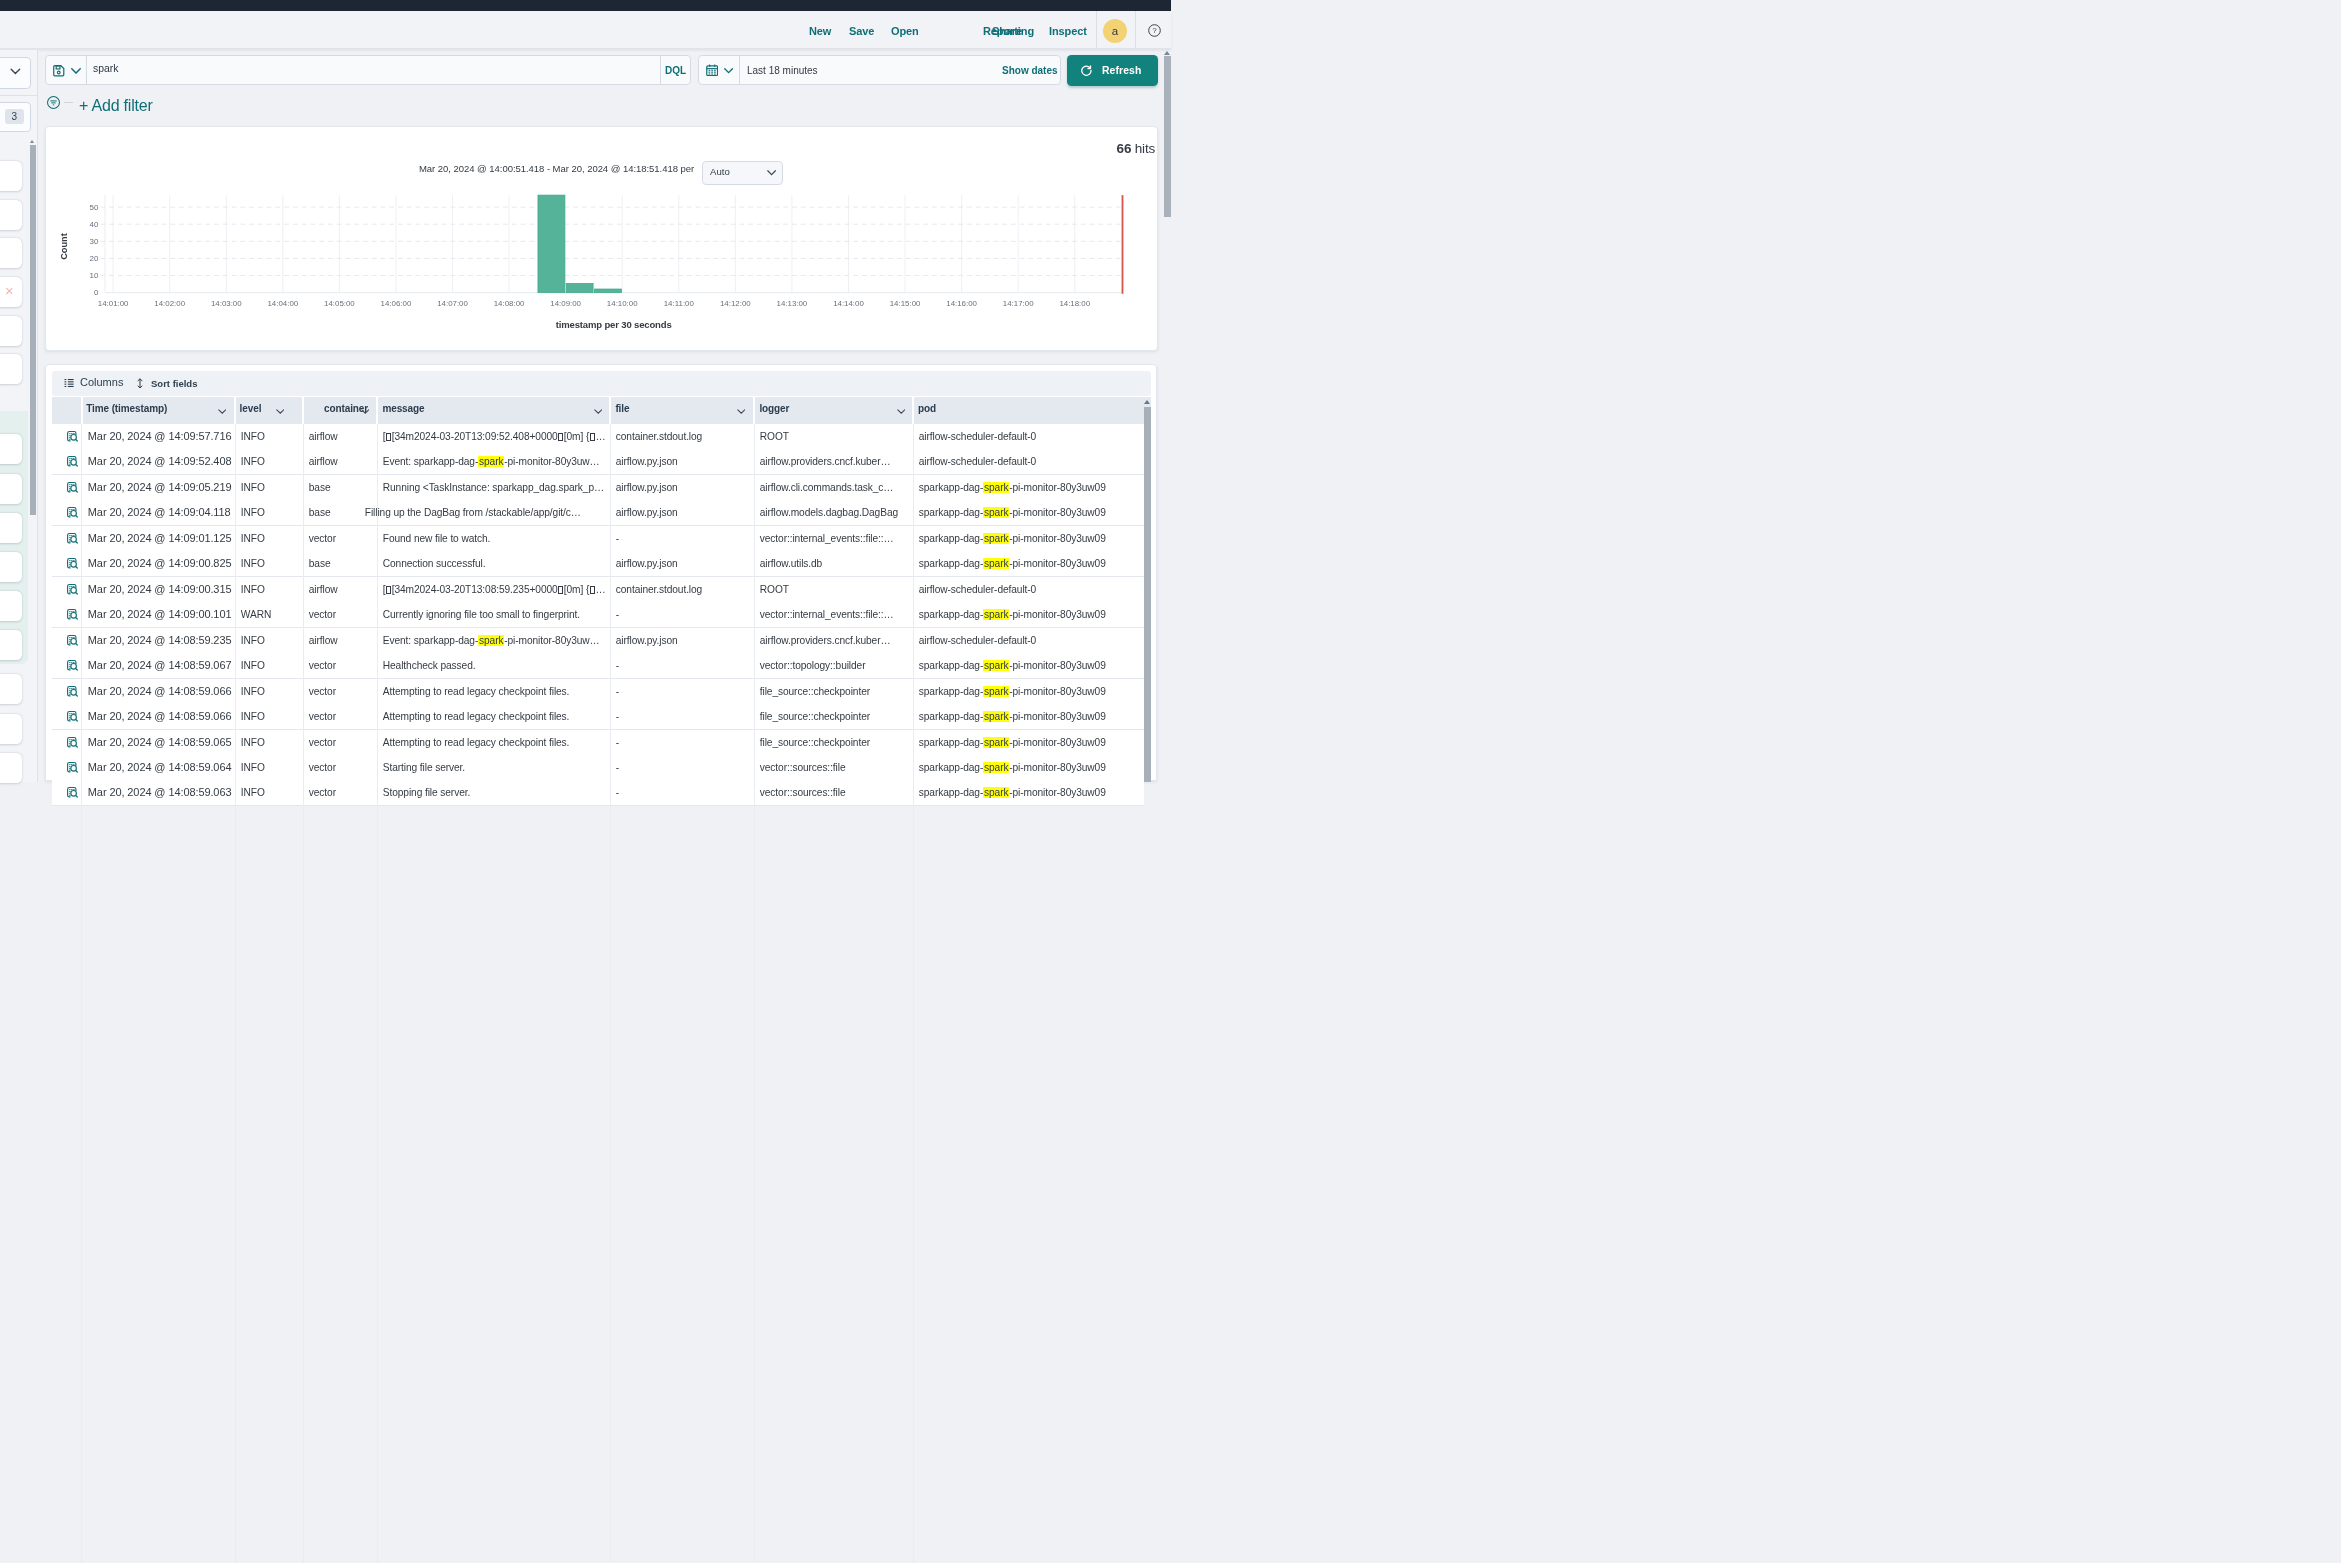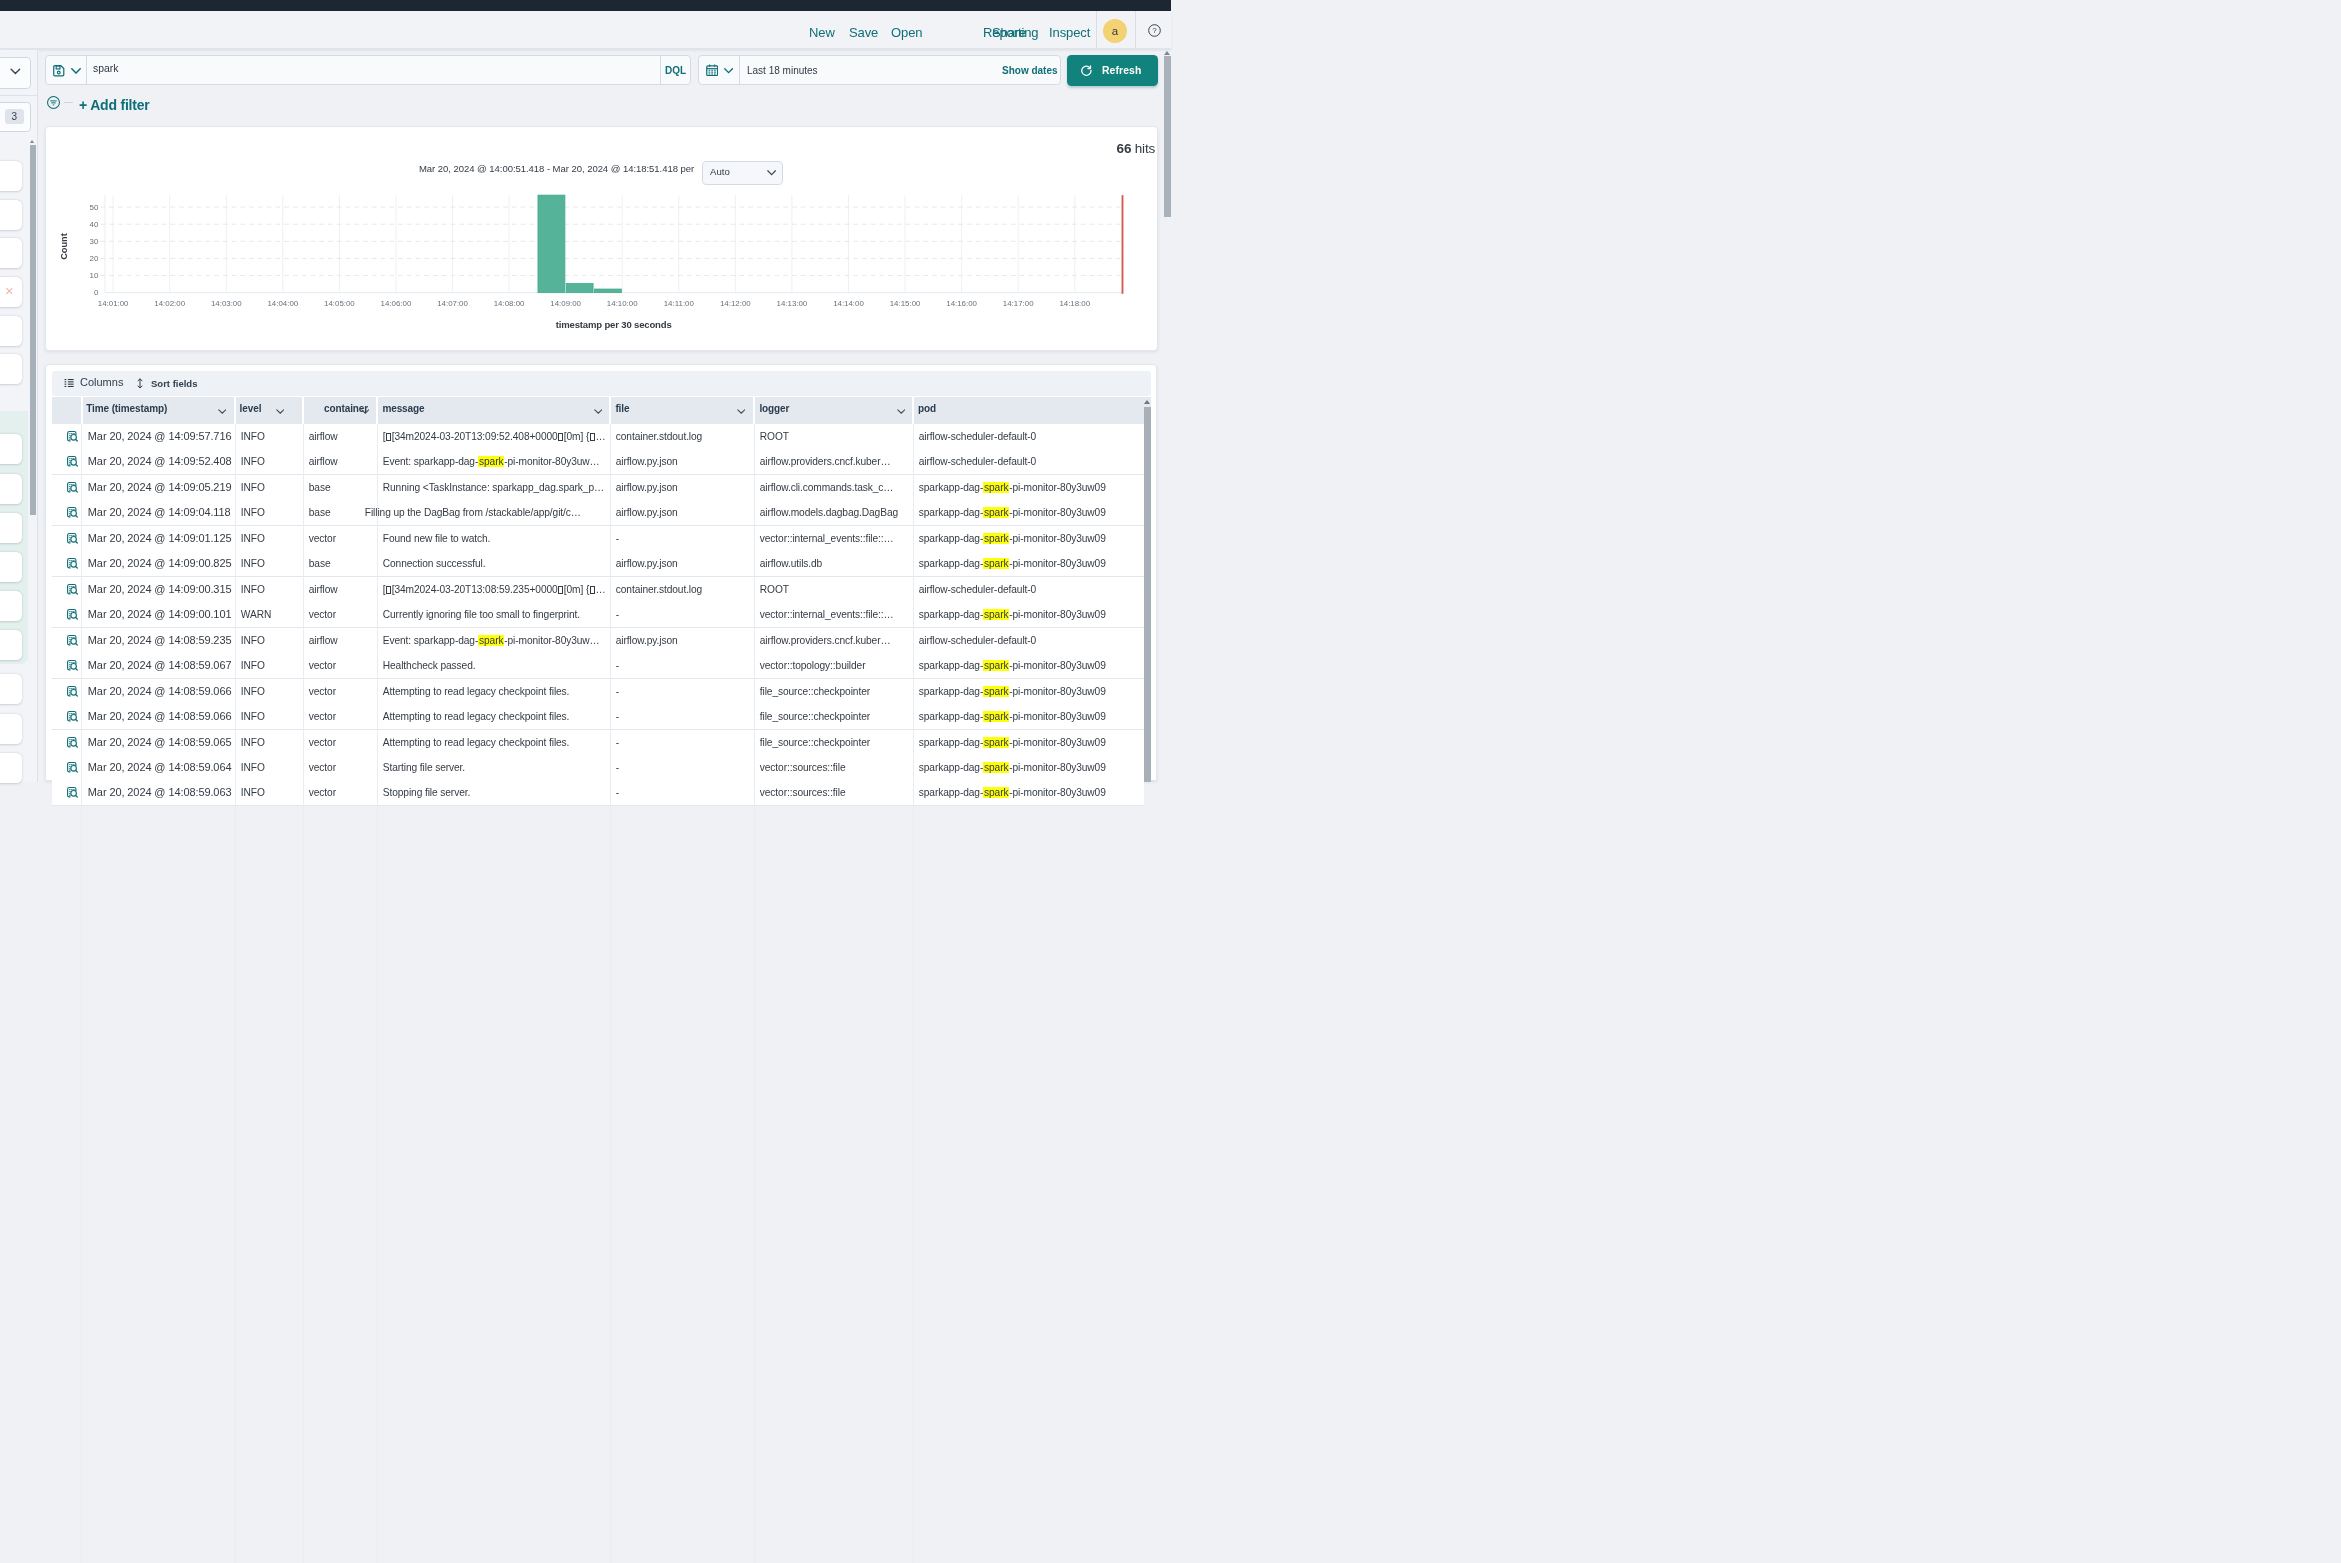--- a/index.html
+++ b/index.html
@@ -1,21 +1,21 @@
 <!DOCTYPE html>
 <html style="font-size:12.3px"><head><meta charset="utf-8"><style>
 * { margin:0; padding:0; box-sizing:border-box; }
 html,body { width:1171px; height:782px; overflow:hidden; font-family:"Liberation Sans",sans-serif; background:#eff1f5; }
 .abs { position:absolute; }
 mark { background:#ffff0a; color:inherit; padding:0 0.8px; }
 .tofu { display:inline-block; width:4.6px; height:8.5px; border:0.8px solid #343b44; margin:0 0.8px -1.2px 0.8px;
   background:
    linear-gradient(to top right, transparent 46%, #343b44 47%, #343b44 53%, transparent 54%),
    linear-gradient(to bottom right, transparent 46%, #343b44 47%, #343b44 53%, transparent 54%); }
-.navlink { color:#0e6f76; font-weight:400; font-size:13px; letter-spacing:-0.1px; }
+.navlink { color:#0e6f76; font-weight:700; font-size:11px; letter-spacing:-0.1px; }
 .trow { position:absolute; left:52px; width:1092px; height:25.5px; border-bottom:0.8px solid #e4e8ee; background:#fff; }
 .cell { position:absolute; top:0; height:25.5px; line-height:25.5px; padding-left:5.8px; font-size:10.2px;
   letter-spacing:-0.1px; color:#343b44; white-space:nowrap; overflow:hidden; }
 .cell.t { font-size:11px; }
 .insp { color:#0e6f76; margin-top:6.2px; margin-left:8.5px; }
 .hcell { position:absolute; top:397px; height:26.5px; background:#e4e8ef; color:#2b3c4d; font-weight:bold; font-size:10px; letter-spacing:-0.1px; }
 .pill { position:absolute; left:-23px; width:45px; height:30px; background:#fff; border-radius:5.4px;
   box-shadow:0 0.8px 2.3px rgba(50,60,80,.18), 0 0 0.8px rgba(50,60,80,.16); }
 </style></head>
 <body>
@@ -112,21 +112,21 @@
   </svg>
 <div class="abs" style="left:1102px;top:65px;font-size:10.4px;font-weight:600;color:#fff;letter-spacing:0.1px">Refresh</div>
 
 <svg class="abs" style="left:47px;top:96px" width="13" height="13" viewBox="0 0 17 17">
     <circle cx="8.5" cy="8.5" r="7.8" fill="none" stroke="#0e6f76" stroke-width="1.4"></circle>
     <line x1="4.3" y1="6.4" x2="12.7" y2="6.4" stroke="#0e6f76" stroke-width="1.3"></line>
     <line x1="5.6" y1="9" x2="11.4" y2="9" stroke="#0e6f76" stroke-width="1.3"></line>
     <line x1="7.6" y1="11.6" x2="9.4" y2="11.6" stroke="#0e6f76" stroke-width="1.3"></line>
   </svg>
 <div class="abs" style="left:64px;top:102px;width:8.5px;height:1.2px;background:#ccd3dc"></div>
-<div class="abs" style="left:79px;top:97px;font-size:14px;font-weight:bold;color:#0e6f76;letter-spacing:-0.2px">+ Add filter</div>
+<div class="abs" style="left:79px;top:97px;font-size:16px;font-weight:normal;color:#0e6f76;letter-spacing:-0.2px">+ Add filter</div>
 
 <div class="abs" style="left:45px;top:126px;width:1113px;height:225px;background:#fff;border:0.8px solid #e2e7ee;border-radius:4.6px;box-shadow:0 1.5px 3.1px -0.8px rgba(50,60,80,.1)"></div>
 <div class="abs" style="left:42px;top:141px;width:1113px;text-align:right"><span style="font-size:13.5px;font-weight:bold;color:#343b44;letter-spacing:-0.2px">66</span><span style="font-size:13.5px;color:#343b44;letter-spacing:-0.2px"> hits</span></div>
 <div class="abs" style="left:419px;top:163px;font-size:9.5px;color:#343b44;letter-spacing:-0.04px">Mar 20, 2024 @ 14:00:51.418 - Mar 20, 2024 @ 14:18:51.418 per</div>
 <div class="abs" style="left:702px;top:161px;width:81px;height:24px;background:#f5f7fa;border:0.8px solid #d3dae6;border-radius:4.6px"></div>
 <div class="abs" style="left:710px;top:166px;font-size:9.6px;color:#343b44">Auto</div>
 <svg class="abs" style="left:767px;top:170px" width="9.2" height="6.2" viewBox="0 0 12 8">
     <path d="M1 1 L6 6 L11 1" fill="none" stroke="#404a56" stroke-width="1.6" stroke-linecap="round"></path>
   </svg>
 <svg class="abs" style="left:45px;top:126px" width="1113" height="225" viewBox="0 0 1447.5 293" font-family="Liberation Sans">

